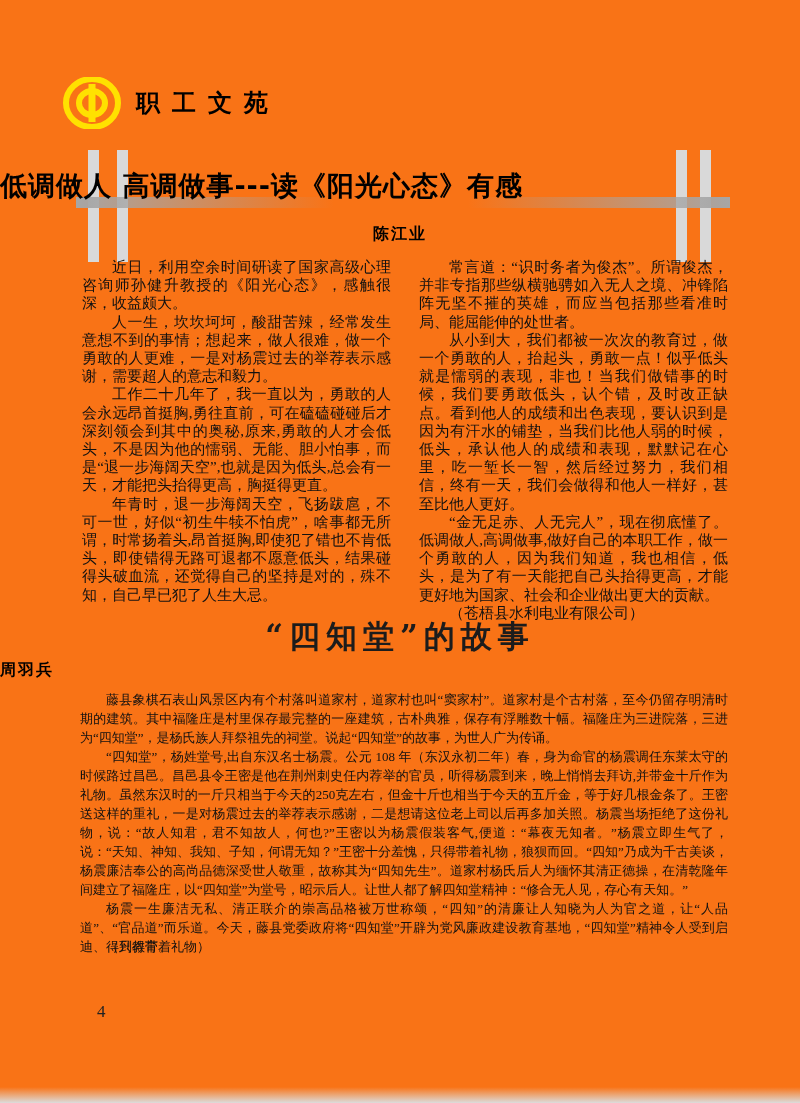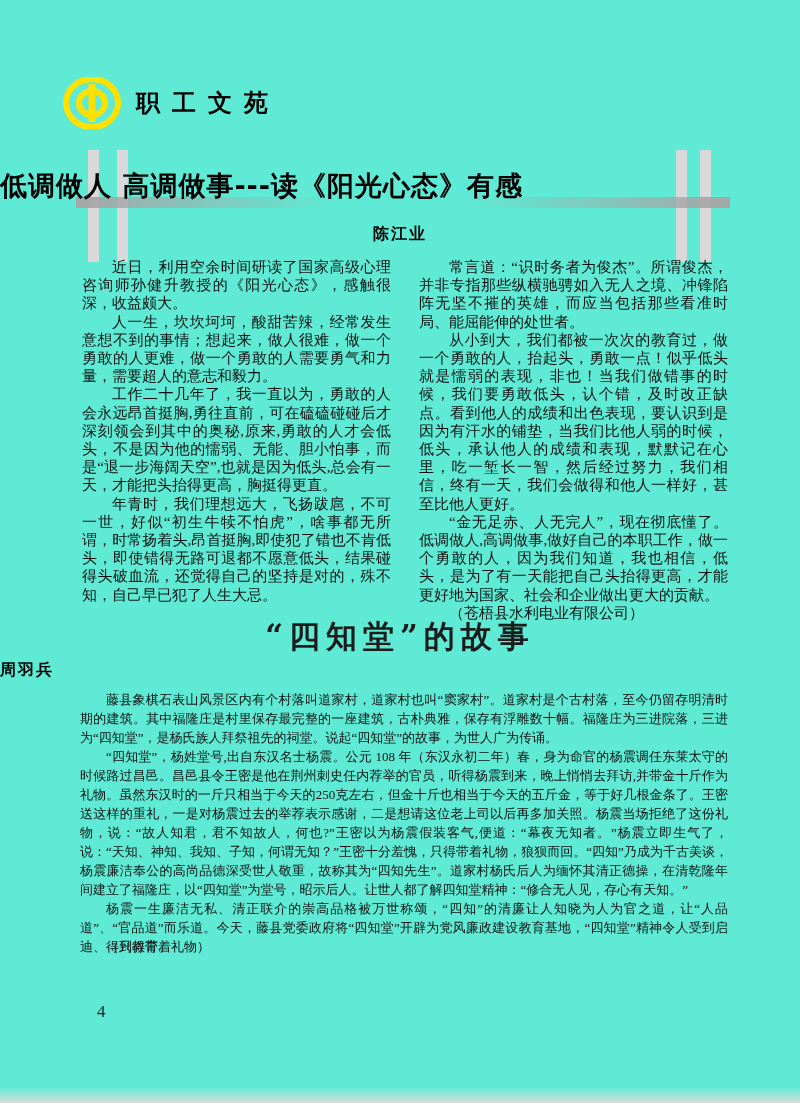--- a/index.html
+++ b/index.html
@@ -1,19 +1,19 @@
 <!DOCTYPE html>
 <html><head>
 <meta charset="utf-8">
 <style>
   html,body{margin:0;padding:0;}
   .page{
     position:relative;
     width:800px;height:1103px;
-    background:#5eead4;
+    background:#f97316;
     overflow:hidden;
     font-family:"Liberation Serif","DejaVu Serif",serif;
     color:#111;
   }
   
   .masthead{position:absolute;top:76px;left:62px;height:54px;display:flex;align-items:center;}
   .logo{width:60px;height:52px;display:inline-block;}
   .section-title{
     margin:0 0 0 14px;
     font-family:"DejaVu Sans","Liberation Sans",sans-serif;
@@ -109,23 +109,23 @@
   <div class="deco-bar deco-r1"></div>
   <div class="deco-bar deco-r2"></div>
   <div class="deco-hline-right"></div>
 
   <h2 class="article1-title">低调做人 高调做事---读《阳光心态》有感</h2>
   <div class="article1-author">陈江业</div>
 
   <div class="columns body-text">
     <div class="col">
       <p>近日，利用空余时间研读了国家高级心理咨询师孙健升教授的《阳光心态》，感触很深，收益颇大。</p>
-      <p>人一生，坎坎坷坷，酸甜苦辣，经常发生意想不到的事情；想起来，做人很难，做一个勇敢的人更难，做一个勇敢的人需要勇气和力量，需要超人的意志和毅力。</p>
+      <p>人一生，坎坎坷坷，酸甜苦辣，经常发生意想不到的事情；想起来，做人很难，做一个勇敢的人更难，一是对杨震过去的举荐表示感谢，需要超人的意志和毅力。</p>
       <p>工作二十几年了，我一直以为，勇敢的人会永远昂首挺胸,勇往直前，可在磕磕碰碰后才深刻领会到其中的奥秘,原来,勇敢的人才会低头，不是因为他的懦弱、无能、胆小怕事，而是“退一步海阔天空”,也就是因为低头,总会有一天，才能把头抬得更高，胸挺得更直。</p>
-      <p>年青时，我们理想远大，飞扬跋扈，不可一世，好似“初生牛犊不怕虎”，啥事都无所谓，时常扬着头,昂首挺胸,即使犯了错也不肯低头，即使错得无路可退都不愿意低头，结果碰得头破血流，还觉得自己的坚持是对的，殊不知，自己早已犯了人生大忌。</p>
+      <p>年青时，退一步海阔天空，飞扬跋扈，不可一世，好似“初生牛犊不怕虎”，啥事都无所谓，时常扬着头,昂首挺胸,即使犯了错也不肯低头，即使错得无路可退都不愿意低头，结果碰得头破血流，还觉得自己的坚持是对的，殊不知，自己早已犯了人生大忌。</p>
     </div>
     <div class="col">
       <p>常言道：“识时务者为俊杰”。所谓俊杰，并非专指那些纵横驰骋如入无人之境、冲锋陷阵无坚不摧的英雄，而应当包括那些看准时局、能屈能伸的处世者。</p>
       <p>从小到大，我们都被一次次的教育过，做一个勇敢的人，抬起头，勇敢一点！似乎低头就是懦弱的表现，非也！当我们做错事的时候，我们要勇敢低头，认个错，及时改正缺点。看到他人的成绩和出色表现，要认识到是因为有汗水的铺垫，当我们比他人弱的时候，低头，承认他人的成绩和表现，默默记在心里，吃一堑长一智，然后经过努力，我们相信，终有一天，我们会做得和他人一样好，甚至比他人更好。</p>
       <p>“金无足赤、人无完人”，现在彻底懂了。低调做人,高调做事,做好自己的本职工作，做一个勇敢的人，因为我们知道，我也相信，低头，是为了有一天能把自己头抬得更高，才能更好地为国家、社会和企业做出更大的贡献。</p>
       <p class="attribution">（苍梧县水利电业有限公司）</p>
     </div>
   </div>
 
   <h2 class="article2-title">“四知堂”的故事</h2>

